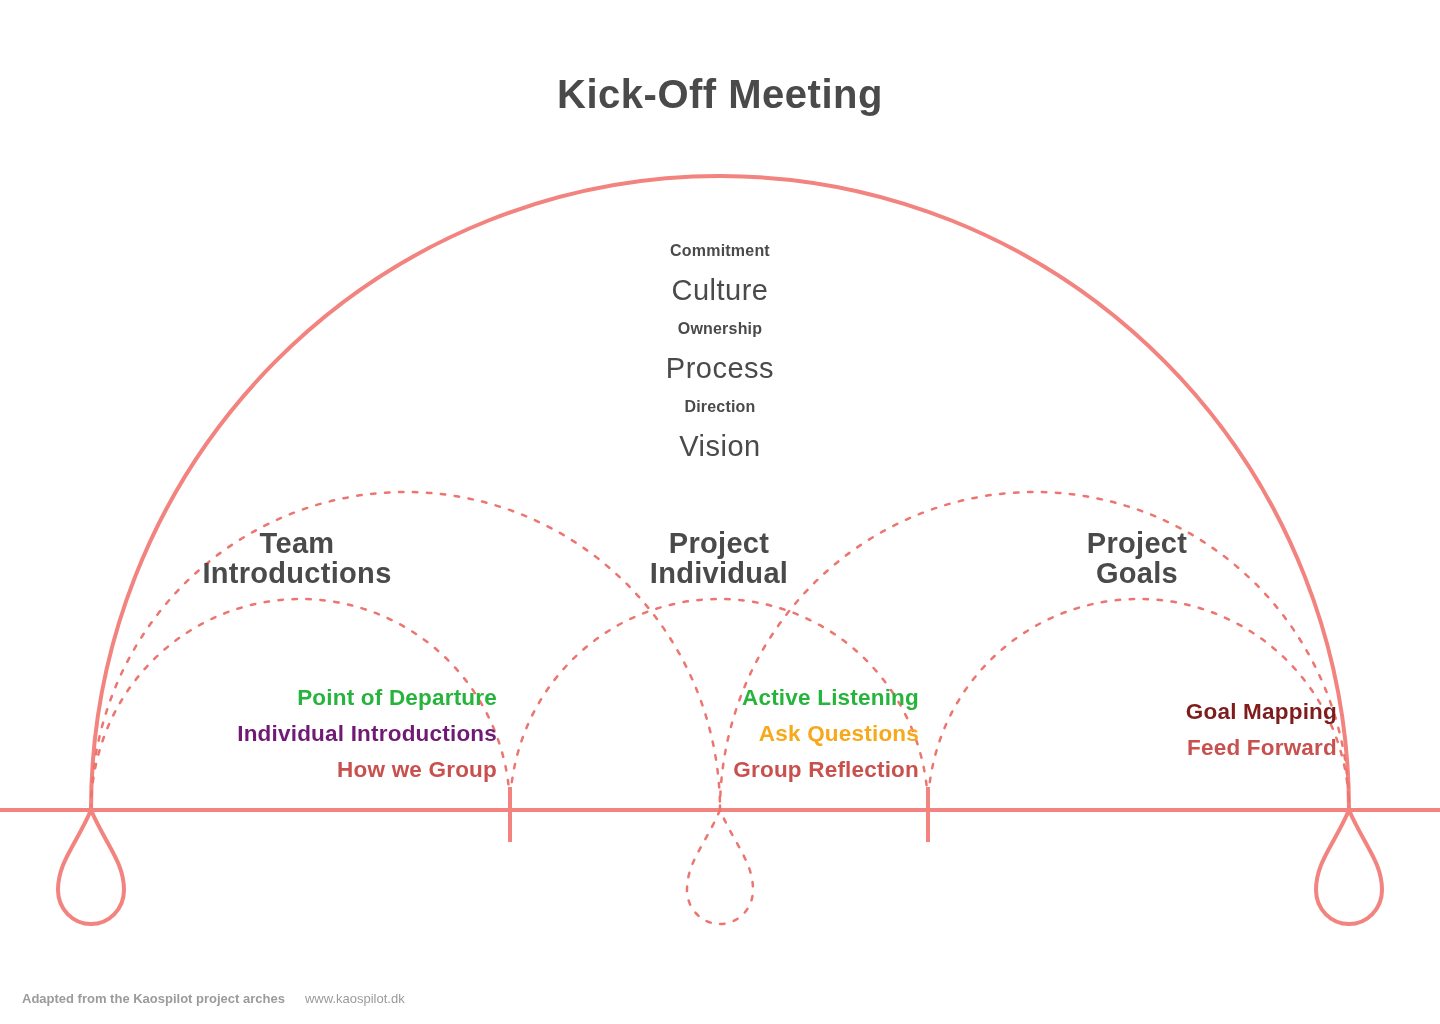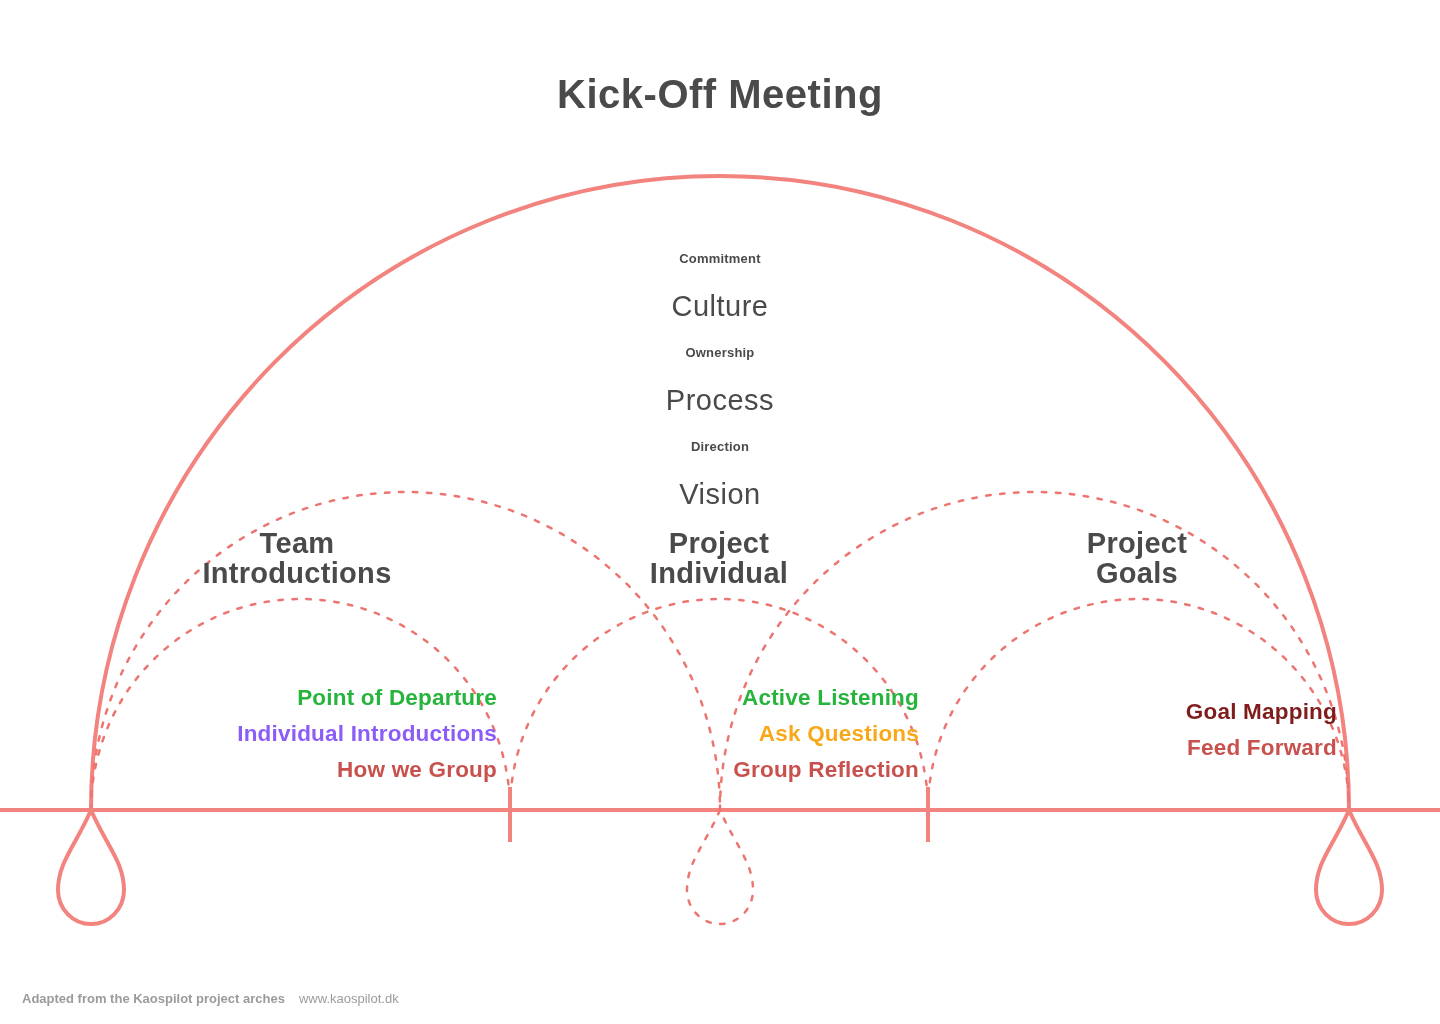--- a/index.html
+++ b/index.html
@@ -39,25 +39,25 @@
     letter-spacing: 0.5px;
     color: var(--heading-text, #4A4A4A);
   }
   .arch-labels {
     position: absolute;
     top: 234px; left: 0; right: 0;
     text-align: center;
     color: var(--heading-text, #4A4A4A);
   }
   .arch-labels .small {
-    font-size: 13px;
+    font-size: 16px;
     line-height: 18px;
     font-weight: 600;
     letter-spacing: 0.2px;
-    margin: 16px;
+    margin: 8px;
   }
   .arch-labels .large {
     font-size: 29px;
     line-height: 44px;
     font-weight: 400;
     letter-spacing: 0.5px;
     margin: 0 0 8px 0;
   }
   .section-heading {
     position: absolute;
@@ -83,21 +83,21 @@
   .sec-left    { left: 97px; }
   .sec-center  { left: 519px; }
   .sec-right   { left: 937px; }
   .footer {
     position: absolute;
     left: 22px; top: 991px;
     font-size: 13px;
     color: var(--footer-gray, #9B9B9B);
   }
   .footer .credit { font-weight: 700; }
-  .footer .link   { font-weight: 400; margin-left: 14px; }
+  .footer .link   { font-weight: 400; margin-left: 20px; }
 </style>
 </head>
 <body>
 
 <div class="canvas">
 
   <svg class="arches" viewBox="0 0 1440 1024" aria-hidden="true">
 
     <line class="solid thick" x1="0" y1="810" x2="1440" y2="810"></line>
 
@@ -137,21 +137,21 @@
     <div>Project</div>
     <div>Individual</div>
   </div>
   <div class="section-heading sec-right">
     <div>Project</div>
     <div>Goals</div>
   </div>
 
   <div class="section-items sec-left">
     <div style="color: rgb(38, 180, 60);">Point of Departure</div>
-    <div style="color: #8b5cf6;">Individual Introductions</div>
+    <div style="color: #701a75;">Individual Introductions</div>
     <div style="color: rgb(200, 81, 78);">How we Group</div>
   </div>
   <div class="section-items sec-center">
     <div style="color: rgb(38, 180, 60);">Active Listening</div>
     <div style="color: rgb(247, 168, 27);">Ask Questions</div>
     <div style="color: rgb(200, 81, 78);">Group Reflection</div>
   </div>
   <div class="section-items sec-right">
     <div style="color: #7f1d1d; margin-top: 14px;">Goal Mapping</div>
     <div style="color: rgb(200, 81, 78);">Feed Forward</div>

